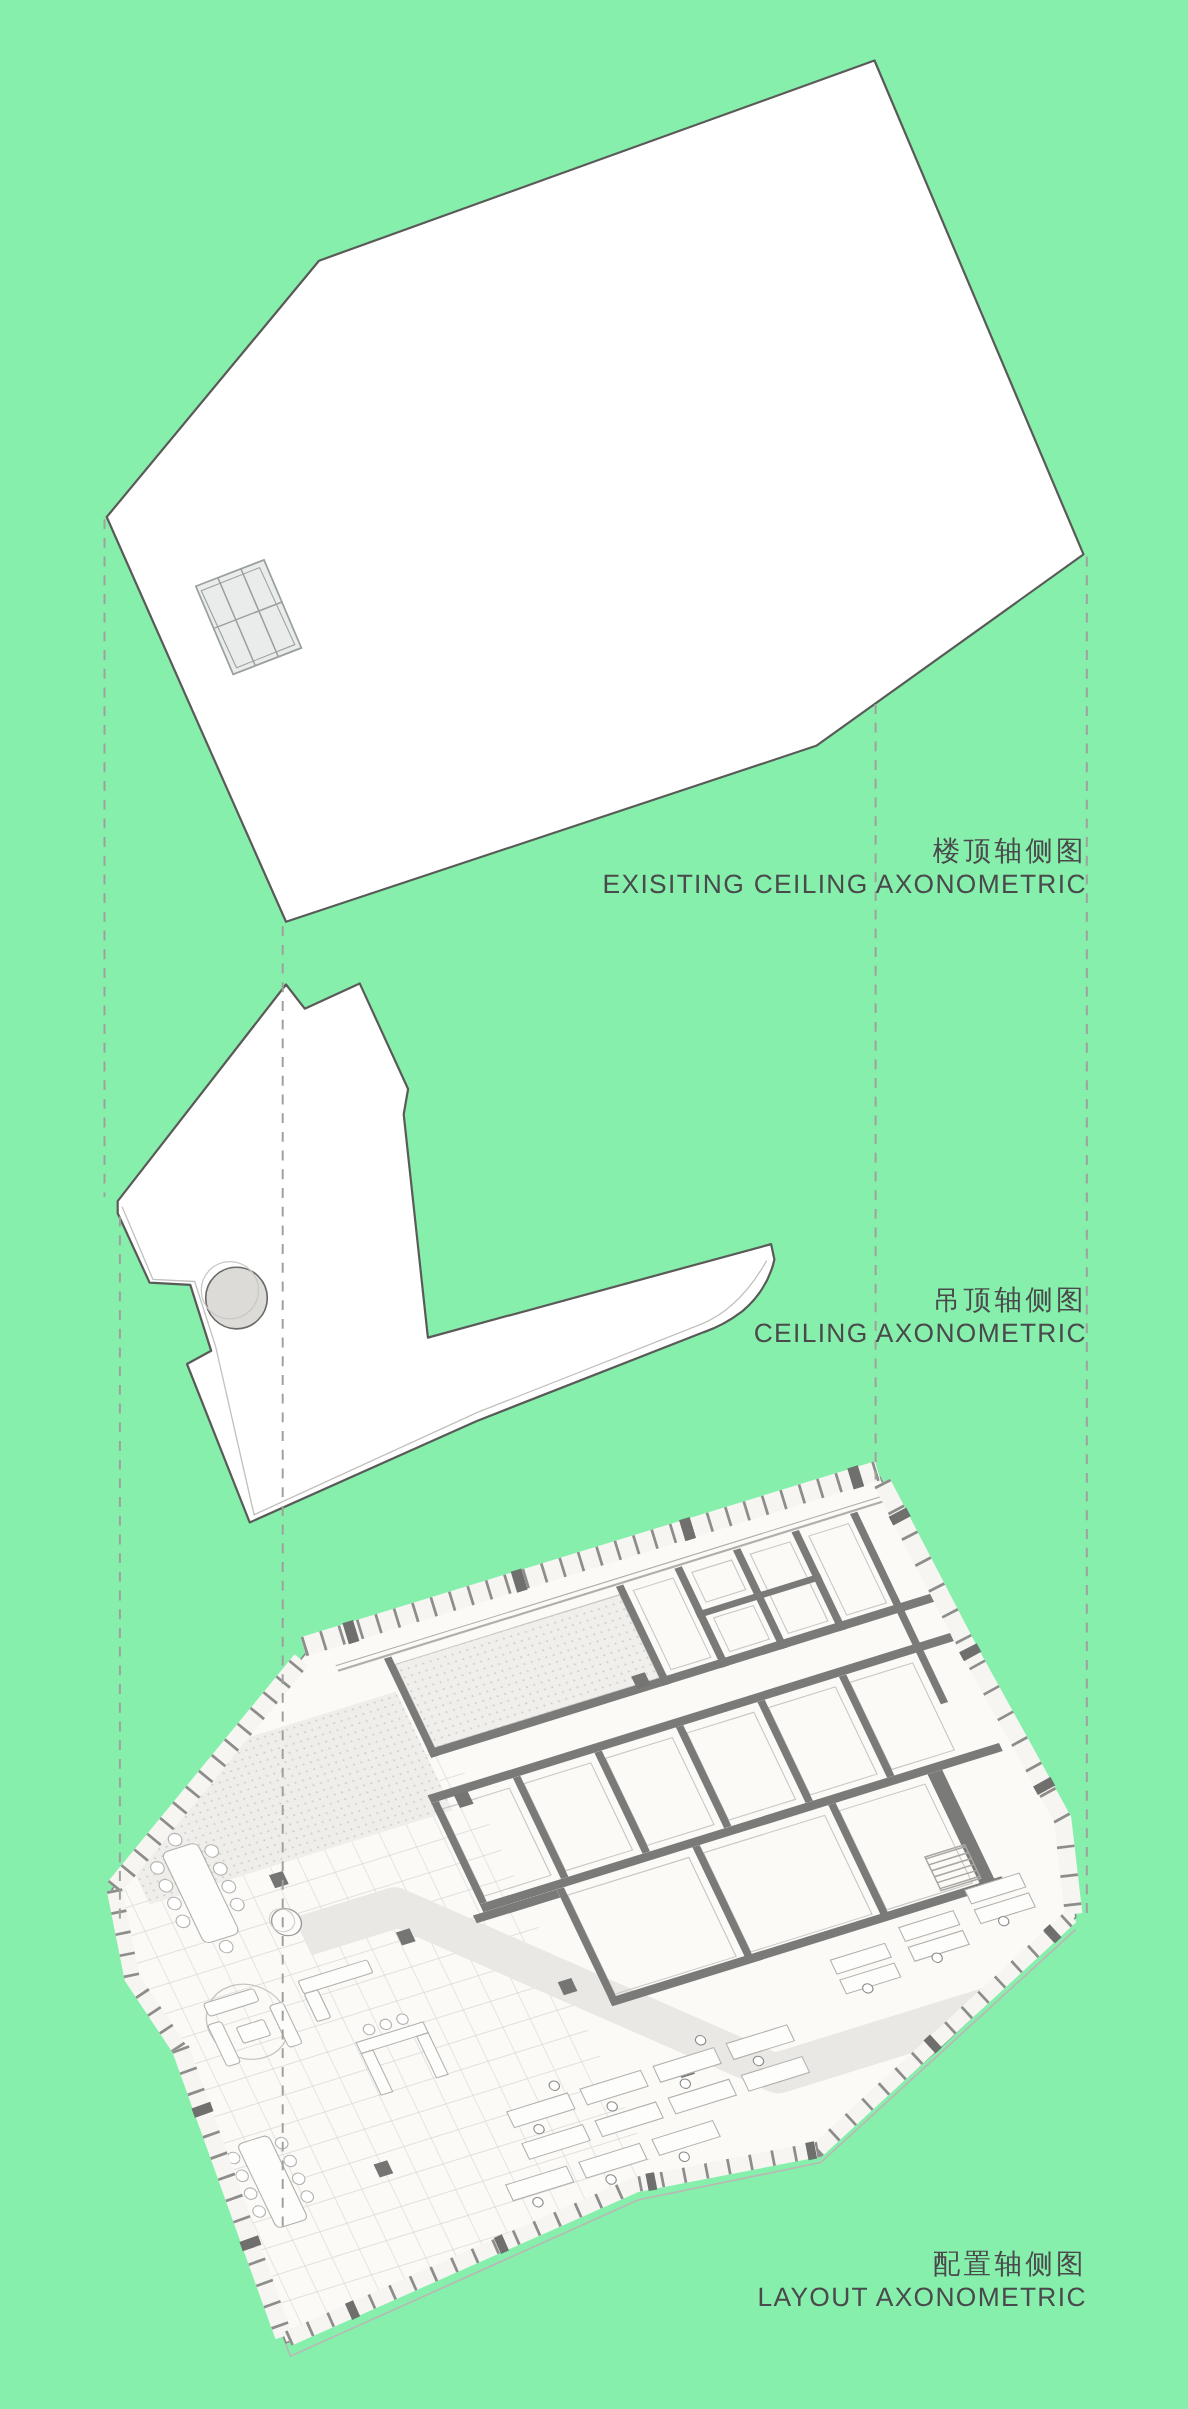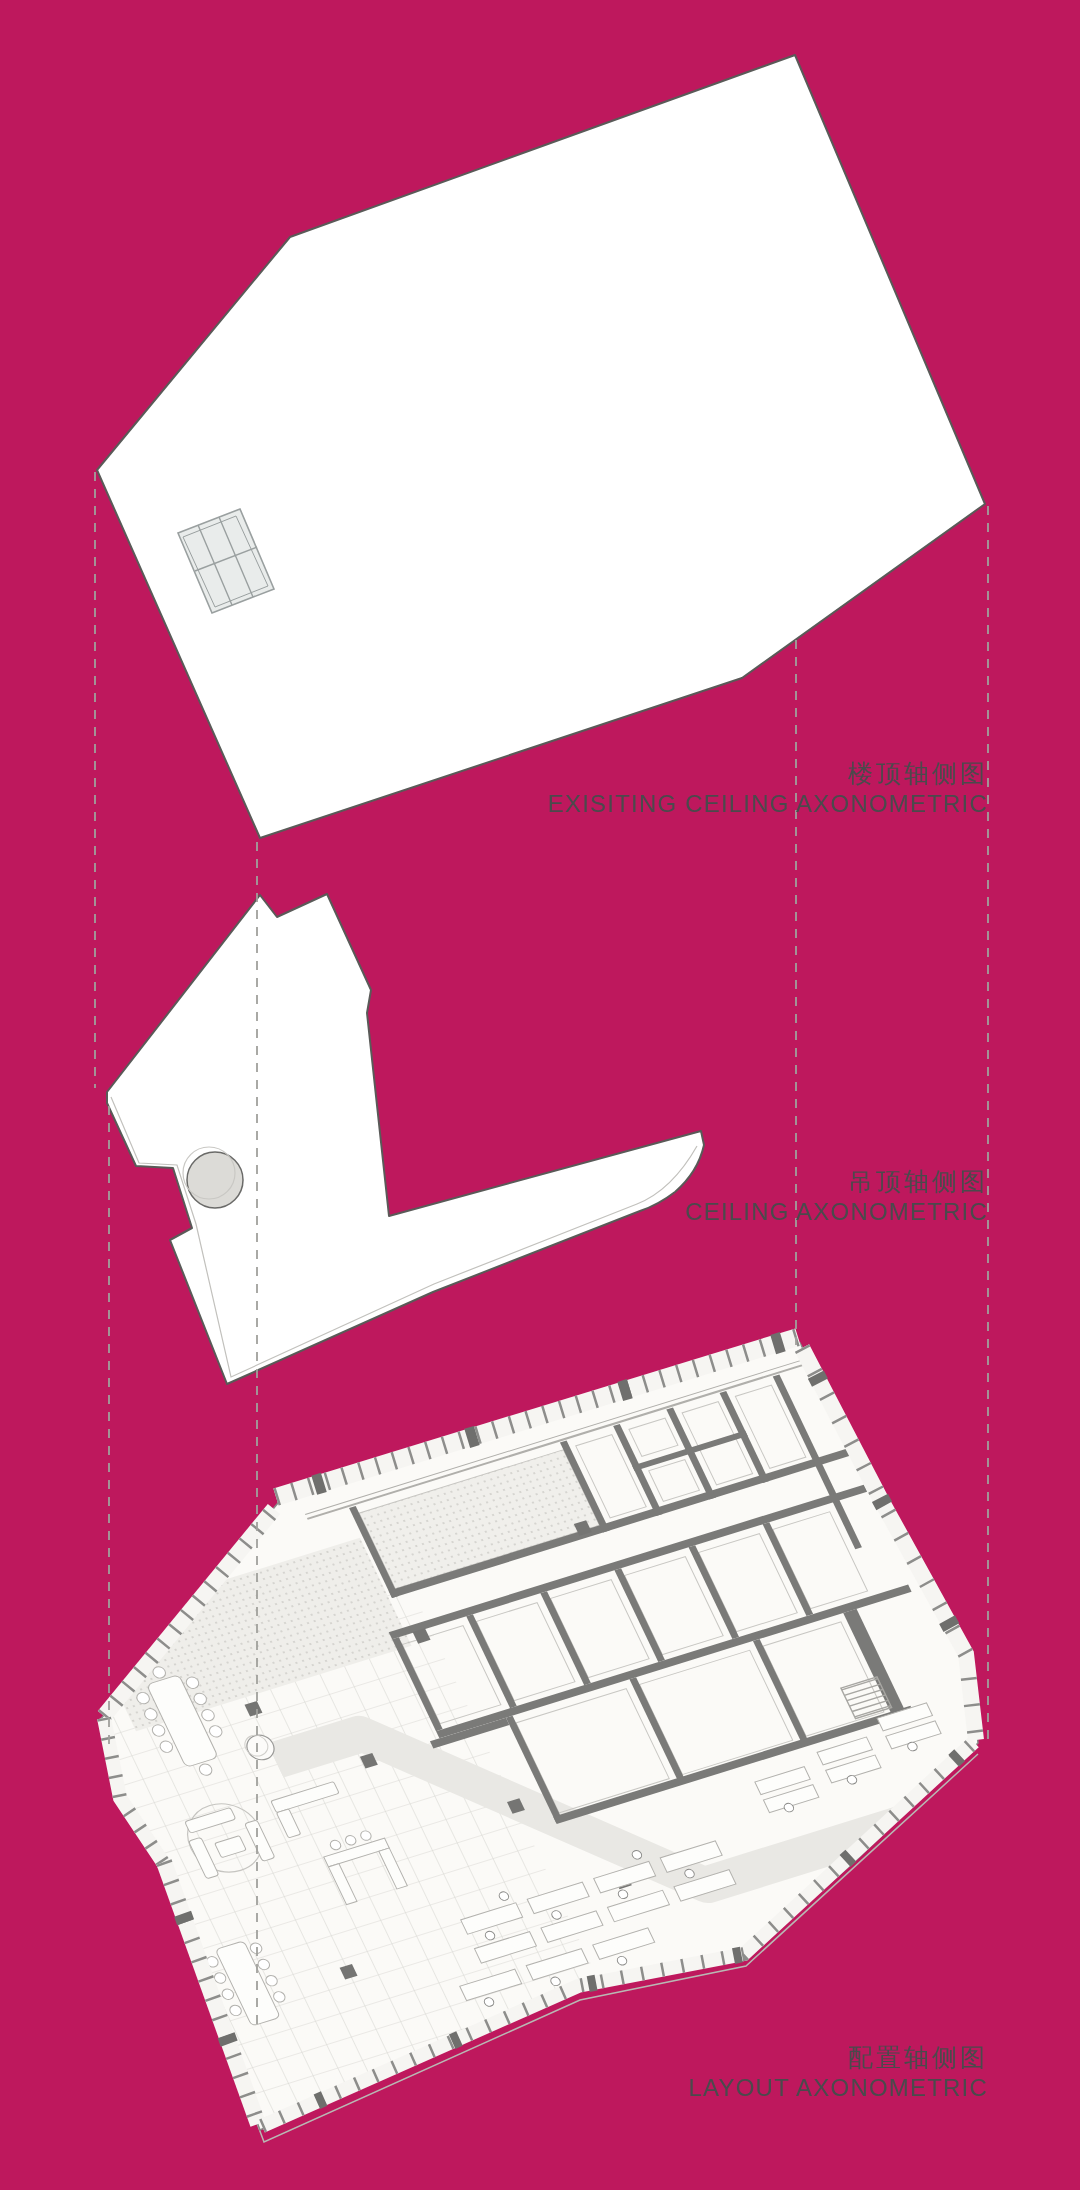--- a/index.html
+++ b/index.html
@@ -1,16 +1,16 @@
 <!DOCTYPE html>
 <html><head>
 <meta charset="utf-8">
 <style>
   html,body{margin:0;padding:0;background:#dcdbd7;}
-  .stage{position:relative;width:1080px;height:2190px;background:#be185d;overflow:hidden;
+  .stage{position:relative;width:1080px;height:2190px;background:#86efac;overflow:hidden;
          font-family:"Liberation Sans", sans-serif;}
   svg{display:block}
   .zh{font-family:"Liberation Sans", sans-serif;font-size:25px;letter-spacing:3px;fill:#4a4a4c;}
   .en{font-family:"Liberation Sans", sans-serif;font-size:24px;letter-spacing:1.2px;fill:#4a4a4c;}
   .outline{fill:#ffffff;stroke:#5a5a58;stroke-width:2;stroke-linejoin:round;}
   .thin{stroke:#c2c1bd;stroke-width:1.2;fill:none;}
   .guide{stroke:#a0a09c;stroke-width:1.8;stroke-dasharray:9 8;fill:none;}
   .wall{fill:#7a7a78;stroke:none;}
   .roomline{fill:none;stroke:#c8c7c3;stroke-width:1;}
   .furn{fill:#fdfdfb;stroke:#b3b2ae;stroke-width:1;}

